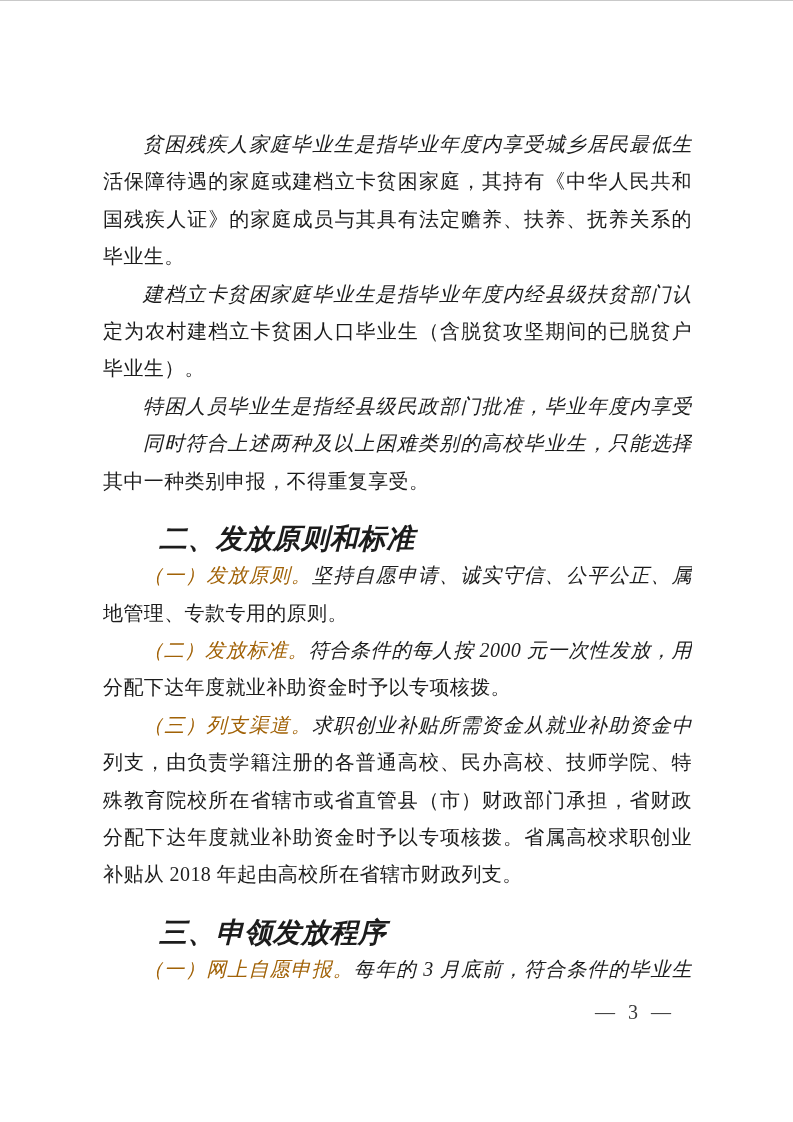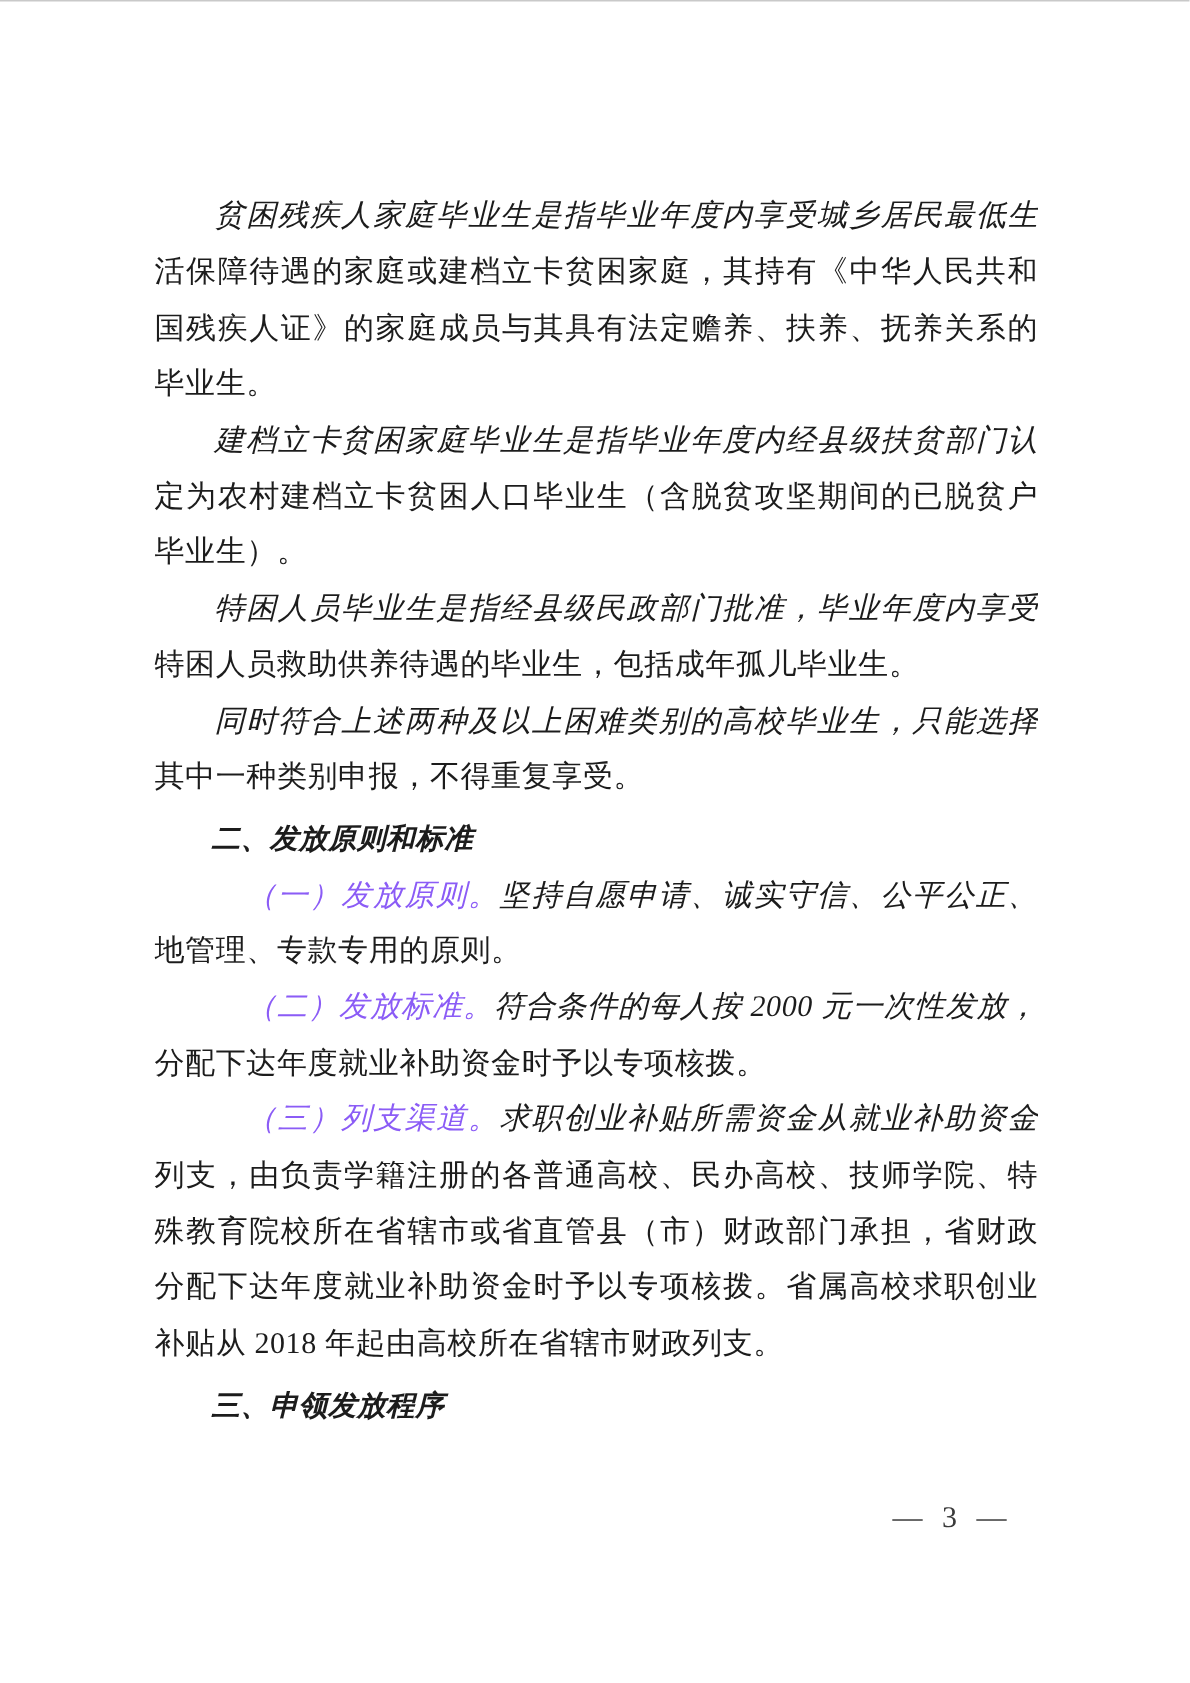--- a/index.html
+++ b/index.html
@@ -31,26 +31,26 @@
     letter-spacing: 0.4px;
     text-align: justify;
     text-align-last: left;
     white-space: normal;
   }
   .just { text-align-last: justify; }
   .indent { text-indent: 2em; font-style: italic; }
   .heading {
     font-family: "Liberation Sans", "DejaVu Sans", sans-serif;
     font-weight: bold;
-    font-size: 19px;
-    margin-top: 4px;
+    font-size: 28px;
+    margin-top: 20px;
     text-align: left;
     text-align-last: left;
   }
-  .kai { color: #8b5cf6; margin-left: 21px; }
+  .kai { color: #a16207; }
   .pagenum {
     position: absolute;
     top: 1000px;
     right: 121px;
     font-size: 20px;
     line-height: 24px;
     color: #3a3a3a;
     word-spacing: 6px;
     letter-spacing: 1px;
   }
@@ -65,37 +65,37 @@
   <p class="line just indent">贫困残疾人家庭毕业生是指毕业年度内享受城乡居民最低生</p>
   <p class="line just">活保障待遇的家庭或建档立卡贫困家庭，其持有《中华人民共和</p>
   <p class="line just">国残疾人证》的家庭成员与其具有法定赡养、扶养、抚养关系的</p>
   <p class="line">毕业生。</p>
 
   <p class="line just indent">建档立卡贫困家庭毕业生是指毕业年度内经县级扶贫部门认</p>
   <p class="line just">定为农村建档立卡贫困人口毕业生（含脱贫攻坚期间的已脱贫户</p>
   <p class="line">毕业生）。</p>
 
   <p class="line just indent">特困人员毕业生是指经县级民政部门批准，毕业年度内享受</p>
-  <p class="line">特困人员救助供养待遇的毕业生，包括成年孤儿毕业生。</p>
 
   <p class="line just indent">同时符合上述两种及以上困难类别的高校毕业生，只能选择</p>
   <p class="line">其中一种类别申报，不得重复享受。</p>
 
   <h2 class="line heading indent">二、发放原则和标准</h2>
 
   <p class="line just indent"><span class="kai">（一）发放原则。</span><span>坚持自愿申请、诚实守信、公平公正、属</span></p>
   <p class="line">地管理、专款专用的原则。</p>
 
   <p class="line just indent"><span class="kai">（二）发放标准。</span><span>符合条件的每人按 2000 元一次性发放，用</span></p>
   <p class="line">分配下达年度就业补助资金时予以专项核拨。</p>
 
   <p class="line just indent"><span class="kai">（三）列支渠道。</span><span>求职创业补贴所需资金从就业补助资金中</span></p>
   <p class="line just">列支，由负责学籍注册的各普通高校、民办高校、技师学院、特</p>
   <p class="line just">殊教育院校所在省辖市或省直管县（市）财政部门承担，省财政</p>
   <p class="line just">分配下达年度就业补助资金时予以专项核拨。省属高校求职创业</p>
   <p class="line">补贴从 2018 年起由高校所在省辖市财政列支。</p>
 
   <h2 class="line heading indent">三、申领发放程序</h2>
 
+  <p class="line just indent"><span class="kai">（一）网上自愿申报。</span><span>每年的 3 月底前，符合条件的毕业生</span></p>
 
 </main>
 
 <div class="pagenum">— 3 —</div>
 
 </body></html>

